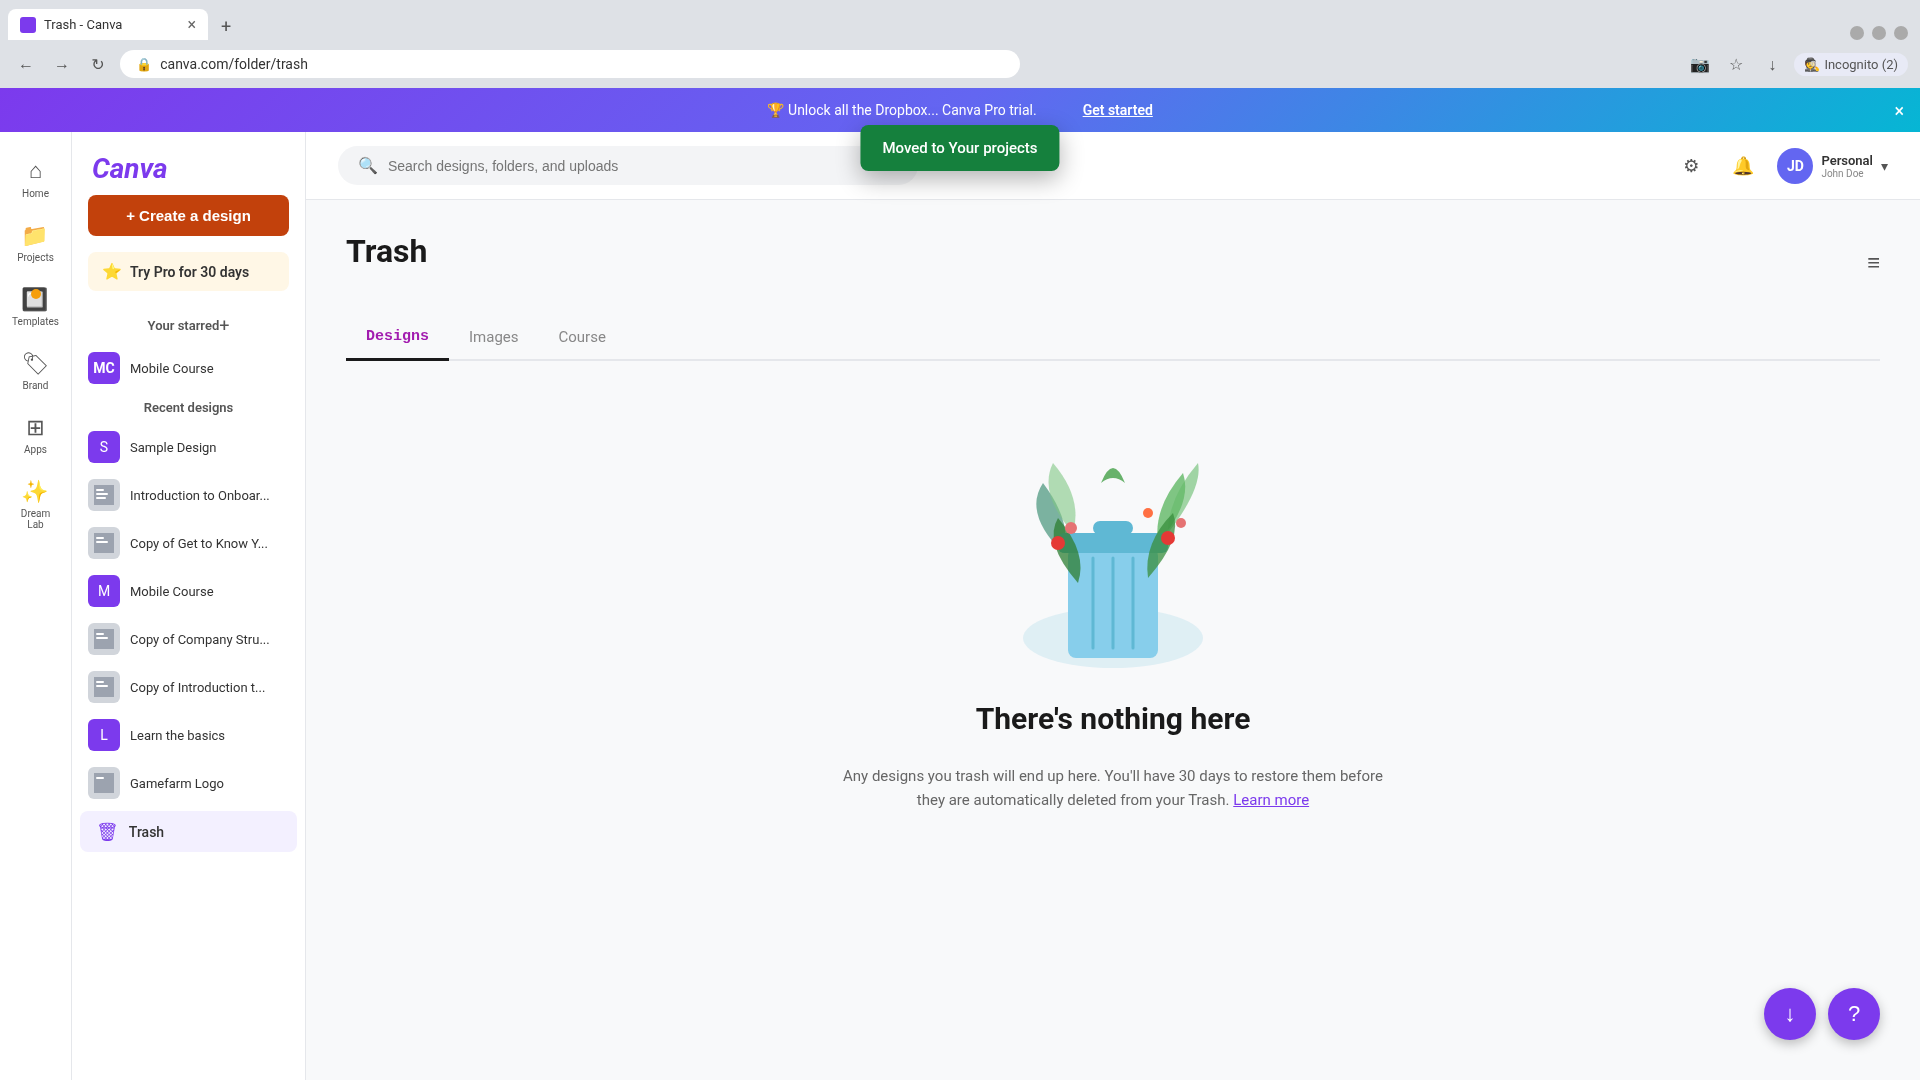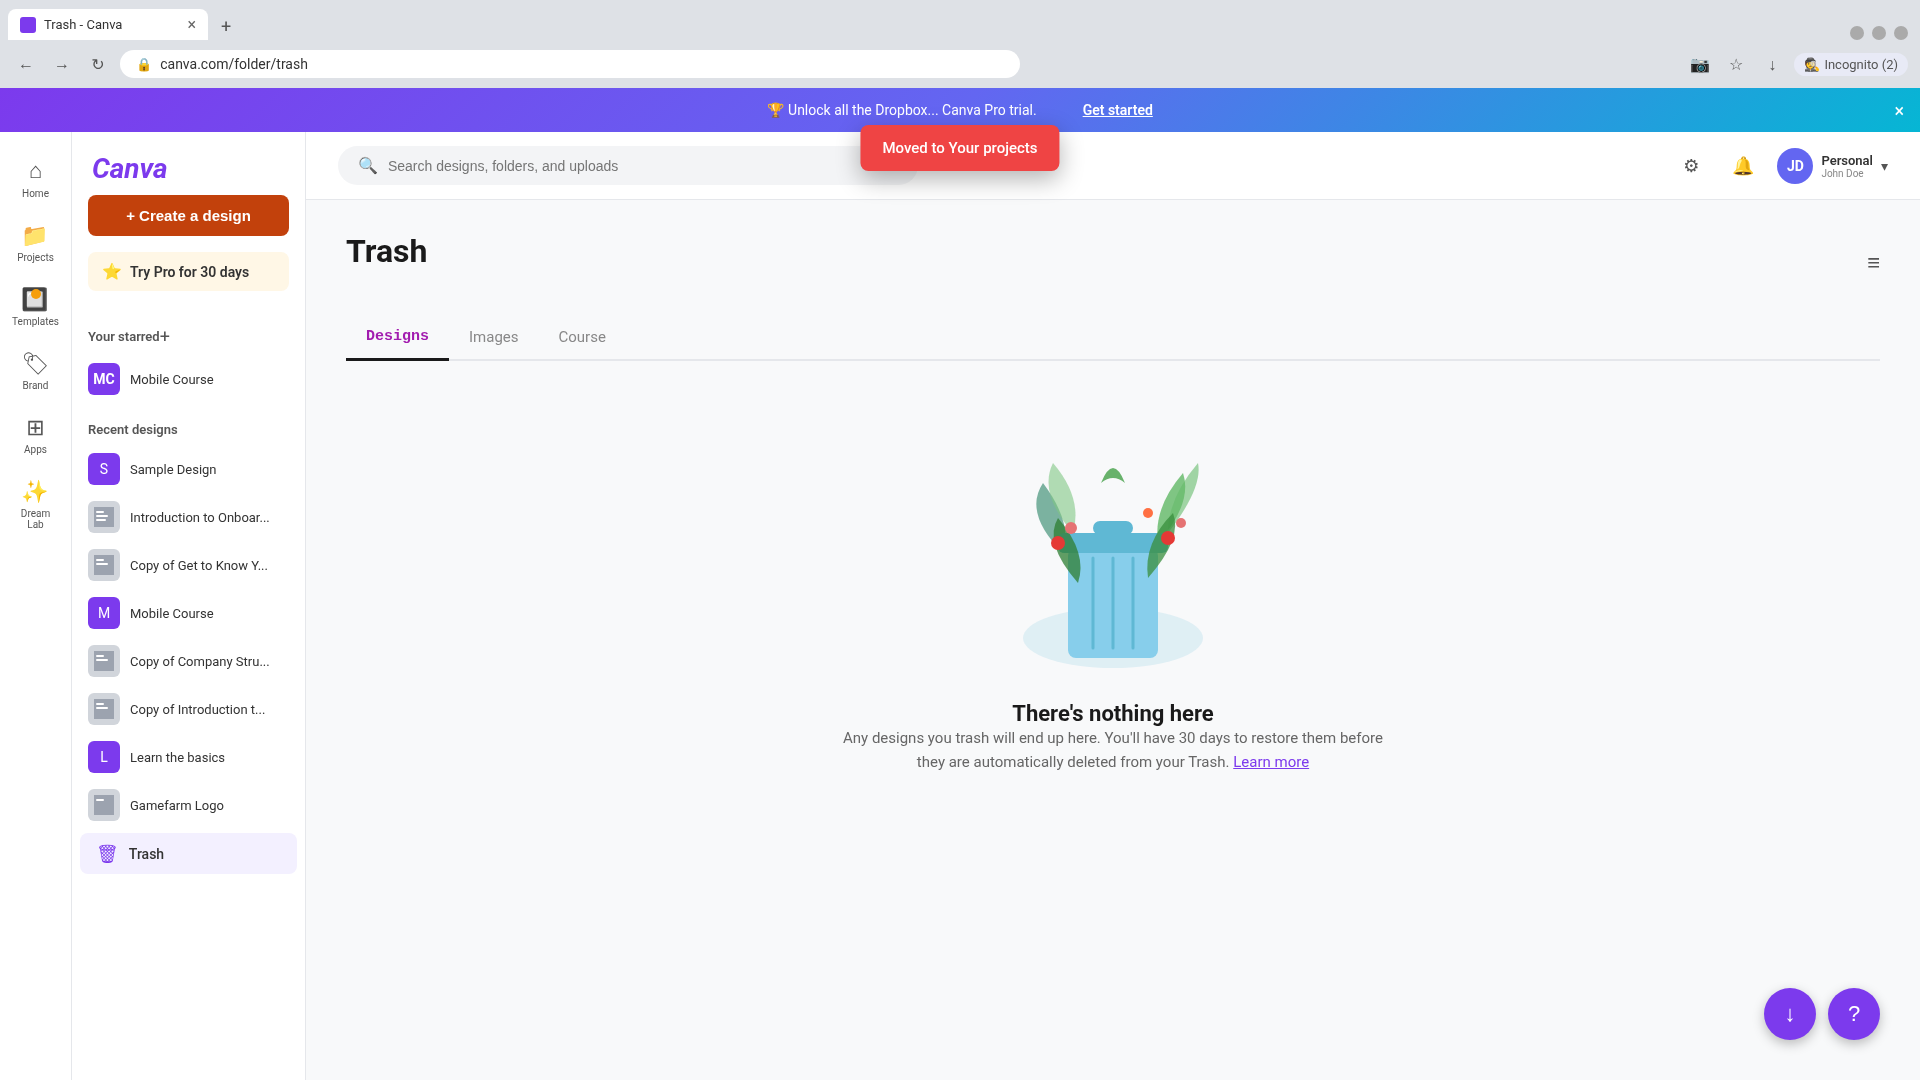--- a/index.html
+++ b/index.html
@@ -32,21 +32,21 @@
     .main-layout { display: flex; flex: 1; overflow: hidden; }
 
     
     .sidebar { width: 306px; background: white; display: flex; flex-direction: column; border-right: 1px solid #e5e7eb; overflow-y: auto; }
     .sidebar-logo { padding: 20px 20px 10px; }
     .canva-logo { font-size: 28px; font-weight: 700; color: #7c3aed; font-style: italic; }
     .sidebar-create-btn { margin: 0 16px 16px; background: #c2410c; color: white; border: none; border-radius: 8px; padding: 12px; font-size: 15px; font-weight: 600; cursor: pointer; display: flex; align-items: center; justify-content: center; gap: 8px; }
     .try-pro { margin: 0 16px 16px; background: #fff7e6; border-radius: 8px; padding: 10px 14px; display: flex; align-items: center; gap: 8px; cursor: pointer; }
     .try-pro-icon { font-size: 16px; }
     .try-pro-text { font-size: 14px; font-weight: 600; color: #333; }
-    .section-header { padding: 8px 16px; display: flex; align-items: center; justify-content: flex-start; margin-top: 11px; }
+    .section-header { padding: 8px 16px; display: flex; align-items: center; justify-content: center; }
     .section-title { font-size: 13px; font-weight: 600; color: #555; }
     .section-add { color: #555; cursor: pointer; font-size: 18px; }
     .recent-item { display: flex; align-items: center; gap: 10px; padding: 8px 16px; cursor: pointer; border-radius: 8px; }
     .recent-icon { width: 32px; height: 32px; border-radius: 6px; background: #e5e7eb; display: flex; align-items: center; justify-content: center; font-size: 14px; flex-shrink: 0; overflow: hidden; }
     .recent-name { font-size: 13px; color: #333; white-space: nowrap; overflow: hidden; text-overflow: ellipsis; }
     .starred-item { display: flex; align-items: center; gap: 10px; padding: 8px 16px; cursor: pointer; border-radius: 8px; }
     .starred-icon { width: 32px; height: 32px; border-radius: 6px; background: #7c3aed; display: flex; align-items: center; justify-content: center; color: white; font-size: 14px; font-weight: 700; flex-shrink: 0; }
     .starred-name { font-size: 13px; color: #333; }
     .trash-item { display: flex; align-items: center; gap: 10px; padding: 10px 16px; cursor: pointer; border-radius: 8px; background: #f3f0ff; margin: 4px 8px; }
     .trash-icon { font-size: 18px; color: #7c3aed; }
@@ -74,27 +74,27 @@
     .page-title { font-size: 32px; font-weight: 700; color: #1a1a1a; margin-bottom: 24px; }
 
     
     .tabs { display: flex; gap: 0; border-bottom: 2px solid #e5e7eb; margin-bottom: 32px; }
     .tab { padding: 10px 20px 12px; font-size: 15px; color: #888; cursor: pointer; border-bottom: 3px solid transparent; margin-bottom: -2px; }
     .tab.active { color: #a21caf; font-weight: 600; border-bottom: 3px solid #1a1a1a; font-family: Liberation Mono, monospace; }
 
     
     .empty-state { display: flex; flex-direction: column; align-items: center; justify-content: center; padding: 60px 20px; text-align: center; }
     .empty-illustration { width: 260px; height: 220px; margin-bottom: 28px; position: relative; }
-    .empty-title { font-size: 22px; font-weight: 700; color: #1a1a1a; margin-bottom: 0; }
+    .empty-title { font-size: 30px; font-weight: 700; color: #1a1a1a; margin-bottom: 28px; }
     .empty-desc { font-size: 15px; color: #666; max-width: 560px; line-height: 1.6; }
     .empty-link { color: #7c3aed; text-decoration: underline; cursor: pointer; }
 
     
     .tooltip-wrap { position: fixed; top: 125px; left: 50%; transform: translateX(-50%); z-index: 1000; }
-    .tooltip { background: #ef4444; color: white; border-radius: 8px; padding: 14px 22px; font-size: 15px; font-weight: 500; white-space: nowrap; box-shadow: 0 8px 24px rgba(0,0,0,0.3); }
+    .tooltip { background: #15803d; color: white; border-radius: 8px; padding: 14px 22px; font-size: 15px; font-weight: 500; white-space: nowrap; box-shadow: 0 8px 24px rgba(0,0,0,0.3); }
 
     
     .fab-group { position: fixed; bottom: 40px; right: 40px; display: flex; gap: 12px; }
     .fab { width: 52px; height: 52px; border-radius: 50%; display: flex; align-items: center; justify-content: center; cursor: pointer; font-size: 22px; color: white; border: none; box-shadow: 0 4px 12px rgba(0,0,0,0.25); }
     .fab-download { background: #7c3aed; }
     .fab-help { background: #7c3aed; }
 
     
     .vertical-nav { width: 72px; background: white; display: flex; flex-direction: column; align-items: center; padding: 16px 0; gap: 4px; border-right: 1px solid #e5e7eb; }
     .v-nav-item { width: 56px; display: flex; flex-direction: column; align-items: center; padding: 10px 4px; border-radius: 10px; cursor: pointer; gap: 4px; }

